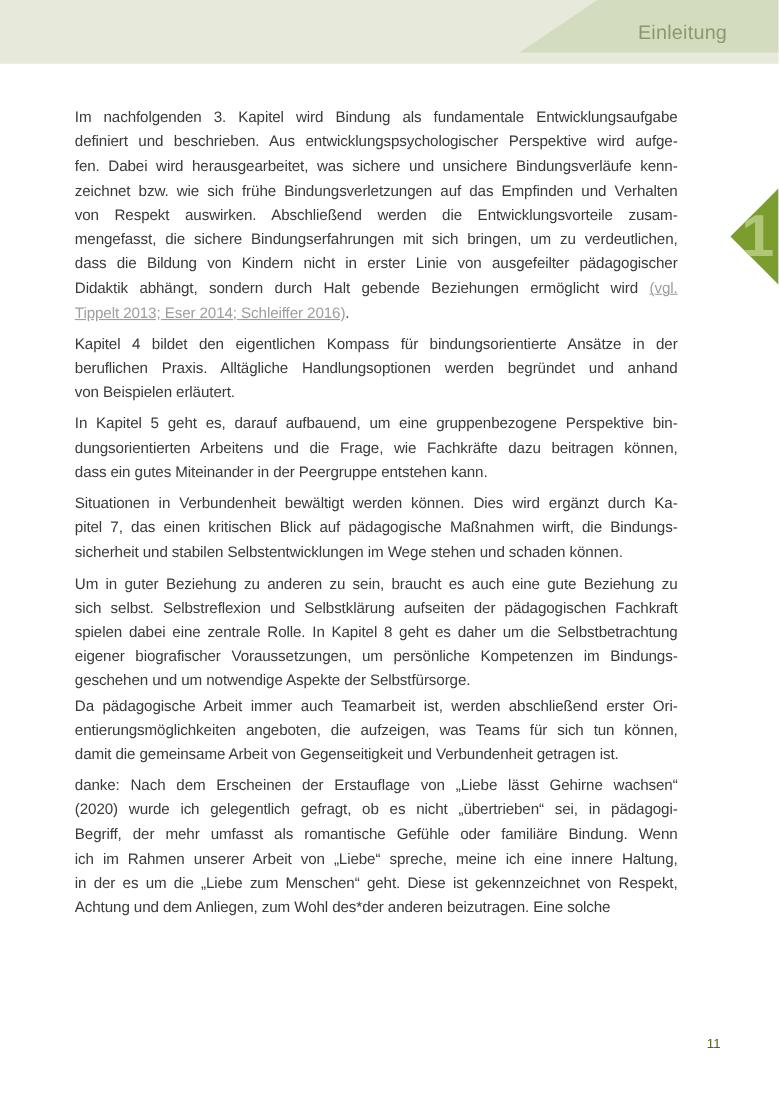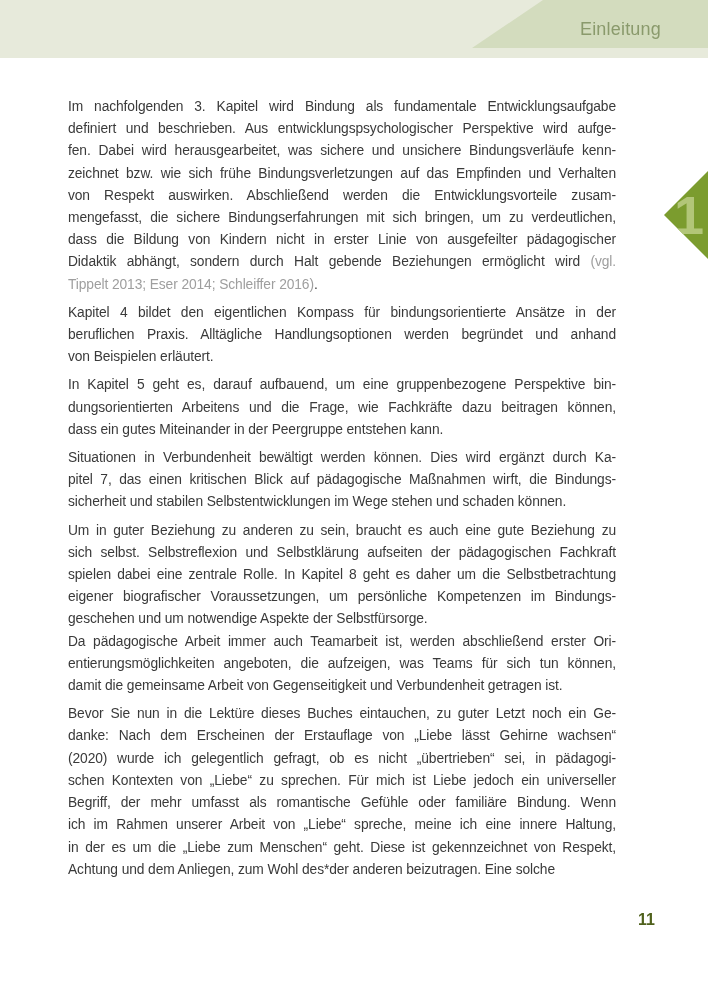--- a/index.html
+++ b/index.html
@@ -61,28 +61,28 @@
     letter-spacing: -0.1px;
     color: var(--body_text, #3a3a3a);
   }
   .para { margin: 0 0 6px 0; }
   .para.nogap { margin-bottom: 0; }
   .jline {
     text-align: justify;
     text-align-last: justify;
   }
   .jline.last { text-align-last: left; }
-  .gray { color: var(--citation_gray, #9e9e9e); }
+  .gray { color: var(--citation_gray, #9e9e9e); text-decoration: underline; }
   
   .pagenum {
     position: absolute;
-    top: 911px;
+    top: 942px;
     right: 53px;
-    font-size: 16px;
-    font-weight: bold;
+    font-size: 12px;
+    font-weight: normal;
     color: var(--page_number_color, #4f611c);
   }
 </style>
 </head>
 <body>
 
 <div class="page">
 
   <div class="band">
     <div class="band-dark"></div>
@@ -130,24 +130,22 @@
         <div class="jline">spielen dabei eine zentrale Rolle. In Kapitel 8 geht es daher um die Selbstbetrachtung</div>
         <div class="jline">eigener biografischer Voraussetzungen, um persönliche Kompetenzen im Bindungs-</div>
         <div class="jline last">geschehen und um notwendige Aspekte der Selbstfürsorge.</div>
       </div>
     <div class="para">
         <div class="jline">Da pädagogische Arbeit immer auch Teamarbeit ist, werden abschließend erster Ori-</div>
         <div class="jline">entierungsmöglichkeiten angeboten, die aufzeigen, was Teams für sich tun können,</div>
         <div class="jline last">damit die gemeinsame Arbeit von Gegenseitigkeit und Verbundenheit getragen ist.</div>
       </div>
     <div class="para">
-        <div class="jline">Bevor Sie nun in die Lektüre dieses Buches eintauchen, zu guter Letzt noch ein Ge-</div>
         <div class="jline">danke: Nach dem Erscheinen der Erstauflage von „Liebe lässt Gehirne wachsen“</div>
         <div class="jline">(2020) wurde ich gelegentlich gefragt, ob es nicht „übertrieben“ sei, in pädagogi-</div>
-        <div class="jline">schen Kontexten von „Liebe“ zu sprechen. Für mich ist Liebe jedoch ein universeller</div>
         <div class="jline">Begriff, der mehr umfasst als romantische Gefühle oder familiäre Bindung. Wenn</div>
         <div class="jline">ich im Rahmen unserer Arbeit von „Liebe“ spreche, meine ich eine innere Haltung,</div>
         <div class="jline">in der es um die „Liebe zum Menschen“ geht. Diese ist gekennzeichnet von Respekt,</div>
         <div class="jline last">Achtung und dem Anliegen, zum Wohl des*der anderen beizutragen. Eine solche</div>
       </div>
 
   </div>
 
   <div class="pagenum">11</div>
 

